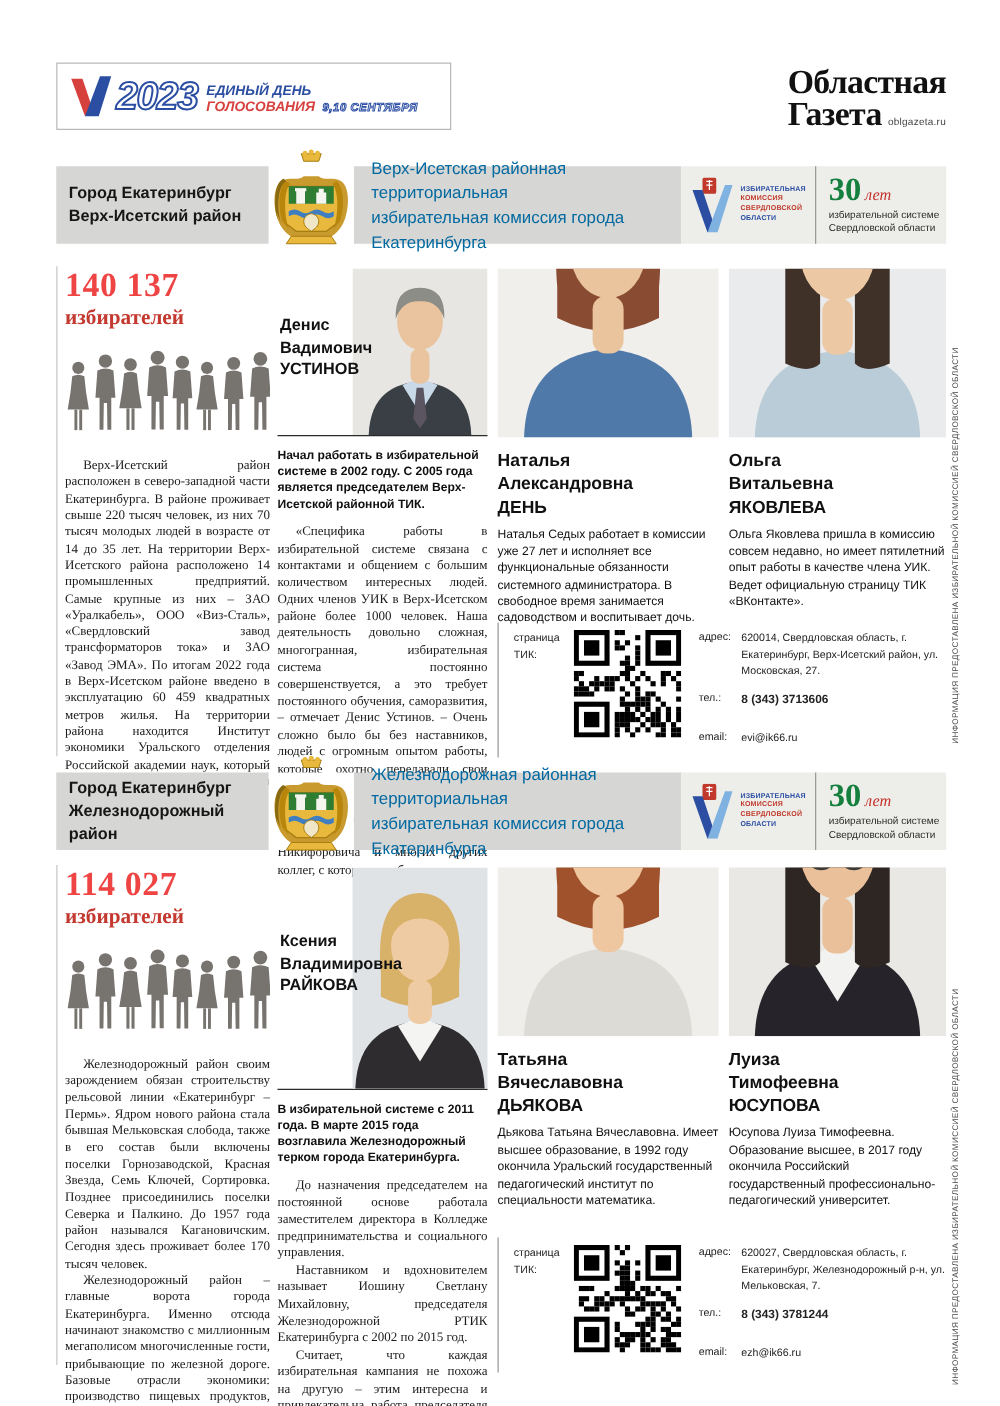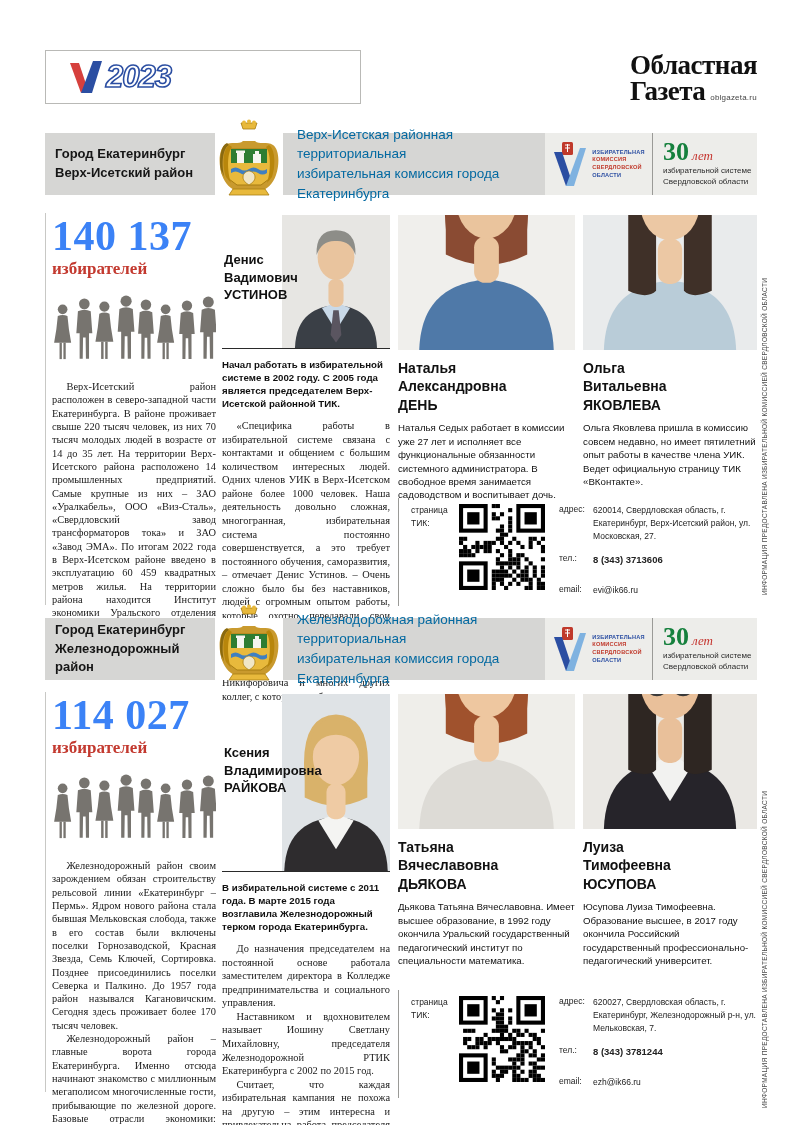--- a/index.html
+++ b/index.html
@@ -1,20 +1,20 @@
 <!DOCTYPE html>
 <html><head>
 <meta charset="utf-8">
 <style>
   html,body{margin:0;padding:0;background:#ffffff;}
   .page{position:relative;width:800px;height:1125px;background:#fff;overflow:hidden;
         font-family:"Liberation Serif",serif;color:#1a1a1a;}
   
   .header{position:absolute;left:45px;top:50px;width:712px;height:58px;display:flex;align-items:flex-start;}
-  .evt-box{width:316px;height:54px;border:1px solid #b9b9b6;display:flex;align-items:center;padding-left:22px;box-sizing:border-box;}
+  .evt-box{width:316px;height:54px;border:1px solid #b9b9b6;display:flex;align-items:center;padding-left:9px;box-sizing:border-box;}
   .evt-v{width:36px;height:36px;margin-right:2px;}
   .evt-year{font-family:"Liberation Sans",sans-serif;font-style:italic;font-weight:900;font-size:31px;
             color:#fff;-webkit-text-stroke:1.6px #2b4ea2;letter-spacing:-1px;margin-right:7px;}
   .evt-lines{font-family:"Liberation Sans",sans-serif;font-style:italic;font-weight:900;line-height:1.05;padding-top:2px;}
   .evt-l1{color:#2b4ea2;font-size:11px;}
   .evt-l2{color:#d6403d;font-size:11px;display:flex;align-items:baseline;}
   .evt-dates{font-size:9px;color:#fff;-webkit-text-stroke:0.8px #2b4ea2;margin-left:6px;letter-spacing:0.5px;}
   .center-box{margin-left:12px;margin-top:2px;width:226px;height:50px;border:1px solid #8e8e8a;display:flex;box-sizing:border-box;}
   .cb-text{flex:1;display:flex;flex-direction:column;}
   .cb-kicker{flex:1;display:flex;align-items:center;padding-left:9px;font-family:"Liberation Sans",sans-serif;
@@ -45,21 +45,21 @@
   .anniv{flex:1;padding:7px 0 0 10px;box-sizing:border-box;}
   .anniv-num{font-family:"Liberation Serif",serif;font-weight:bold;font-size:26px;color:#15803d;line-height:0.9;}
   .anniv-unit{font-family:"Liberation Serif",serif;font-style:italic;font-size:13px;color:#c5342e;margin-left:3px;}
   .anniv-sub{font-family:"Liberation Sans",sans-serif;font-size:8px;line-height:1.35;color:#2a2a2a;margin-top:2px;}
   .col-rule{position:absolute;left:0;width:1px;background:#c8c8c5;}
   
   .col1{position:absolute;left:7px;width:164px;}
   .col2{position:absolute;left:177px;width:168px;}
   .col3{position:absolute;left:353px;width:177px;}
   .col4{position:absolute;left:538px;width:174px;}
-  .voters-num{font-family:"Liberation Serif",serif;font-weight:bold;font-size:42px;color:#3b82f6;letter-spacing:0.5px;line-height:1;}
+  .voters-num{font-family:"Liberation Serif",serif;font-weight:bold;font-size:27px;color:#ef4444;letter-spacing:0.5px;line-height:1;}
   .voters-lbl{font-family:"Liberation Serif",serif;font-weight:bold;font-size:17px;color:#c3392f;margin-top:2px;}
   .sil{margin-top:13px;}
   .about{margin-top:14px;font-size:10.4px;line-height:1.28;text-align:justify;}
   .about p{margin:0;text-indent:1.4em;}
   .para:empty{display:none;}
   .photo-row{position:relative;border-bottom:1px solid #2a2a2a;}
   .pr-s1{height:133px;}
   .pr-s2{height:177px;}
   .photo{position:absolute;right:0;top:0;width:108px;height:100%;}
   .photo-wide{width:100%;height:135px;}
@@ -95,20 +95,27 @@
 
 <div class="page">
 
   <div class="header">
     <div class="evt-box">
       <svg class="evt-v" viewBox="0 0 36 36">
         <polygon points="2,4 11,4 19,28 13,34" fill="#d6403d"></polygon>
         <polygon points="34,2 24,34 13,34 25,2" fill="#2b4ea2"></polygon>
       </svg>
       <span class="evt-year">2023</span>
+      <span class="evt-lines">
+        <span class="evt-l1">ЕДИНЫЙ ДЕНЬ</span>
+        <span class="evt-l2">
+          <span>ГОЛОСОВАНИЯ</span>
+          <span class="evt-dates">9,10 СЕНТЯБРЯ</span>
+        </span>
+      </span>
     </div>
     <div class="masthead">
       <div class="mh-l">Областная</div>
       <div class="mh-l"><span>Газета</span><span class="mh-site">oblgazeta.ru</span></div>
     </div>
   </div>
 
   <div class="section sec1">
     <div class="band">
       <div class="band-label">

